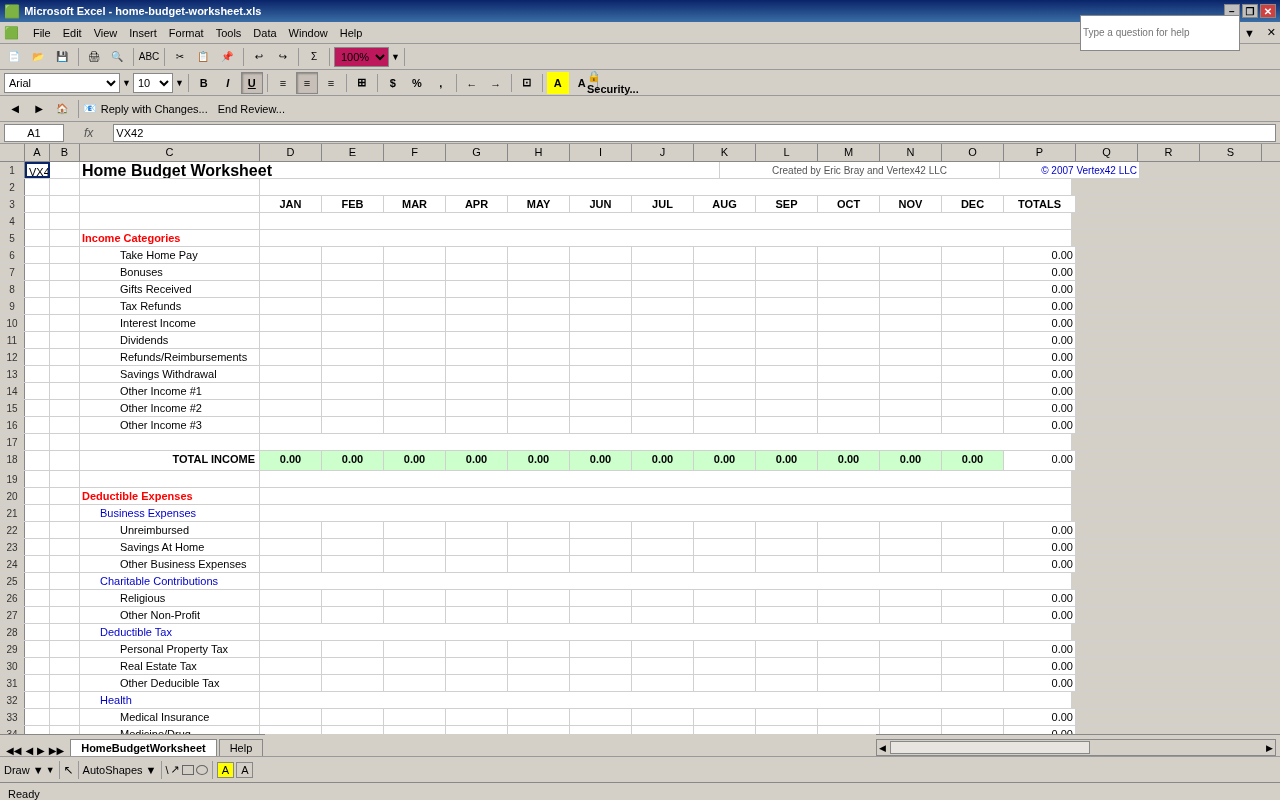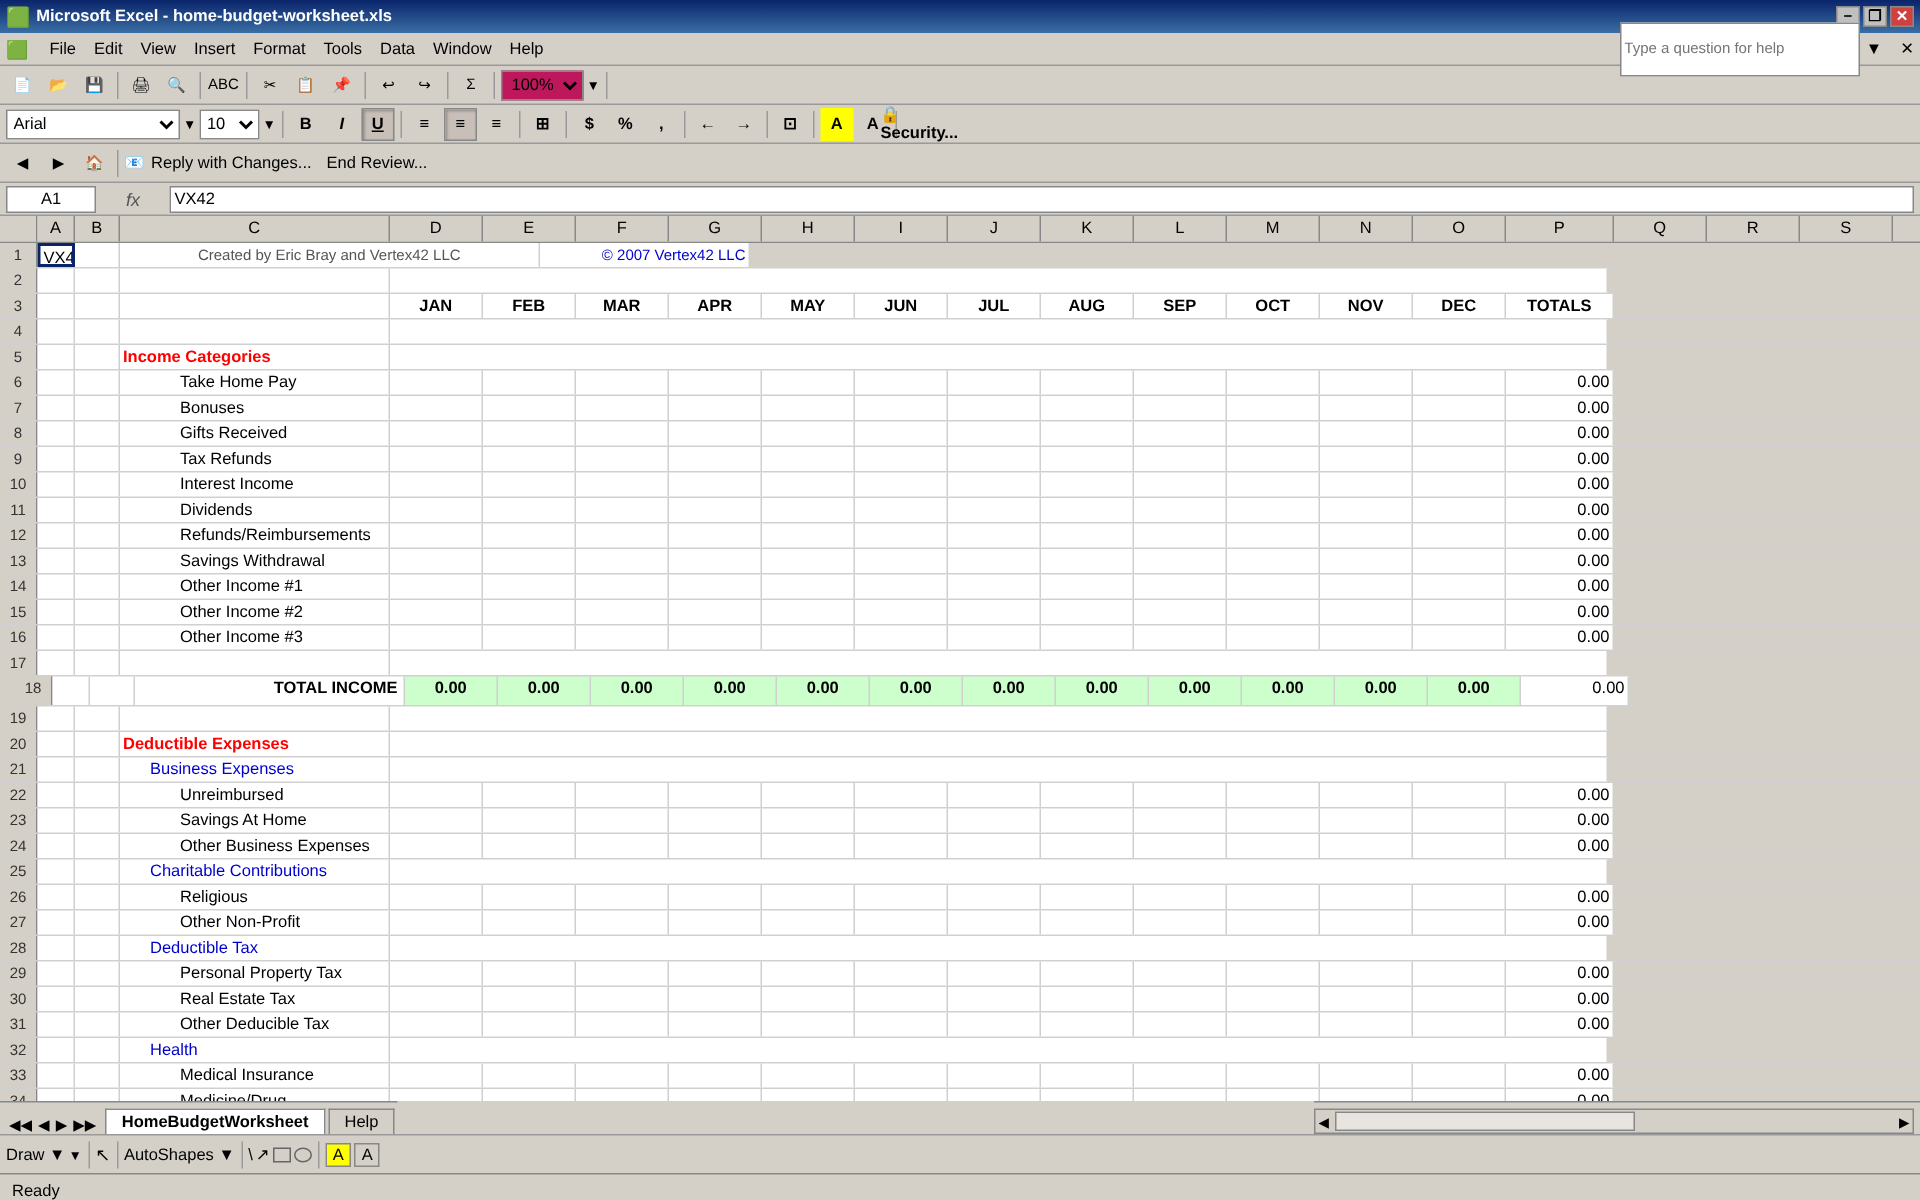--- a/index.html
+++ b/index.html
@@ -372,20 +372,21 @@
       <div class="col-header w-month">R</div>
       <div class="col-header w-month">S</div>
     </div>
 
     <div class="rows-container">
 
       <div class="grid-row">
         <div class="row-num">1</div>
         <div class="cell w-a active-cell">VX42</div>
         <div class="cell w-b"></div>
+        <div class="cell bold" style="width:640px; font-size:16px; font-weight:bold;">Home Budget Worksheet</div>
         <div class="cell" style="width:280px; font-size:10px; color:#555; text-align:center;">Created by Eric Bray and Vertex42 LLC</div>
         <div class="cell" style="width:140px; font-size:10px; color:#00c; text-align:right;">© 2007 Vertex42 LLC</div>
       </div>
 
       <div class="grid-row">
         <div class="row-num">2</div>
         <div class="cell w-a"></div>
         <div class="cell w-b"></div>
         <div class="cell w-c"></div>
         <div class="cell" style="width:812px;"></div>
@@ -648,21 +649,21 @@
       </div>
 
       <div class="grid-row">
         <div class="row-num">17</div>
         <div class="cell w-a"></div>
         <div class="cell w-b"></div>
         <div class="cell w-c"></div>
         <div class="cell" style="width:812px;"></div>
       </div>
 
-      <div class="grid-row" style="height:20px;padding-left:10px;">
+      <div class="grid-row" style="height:20px;">
         <div class="row-num">18</div>
         <div class="cell w-a"></div>
         <div class="cell w-b"></div>
         <div class="cell w-c bold right" style="padding-right: 4px;">TOTAL INCOME</div>
         <div class="cell w-month center total-row">0.00</div>
         <div class="cell w-month center total-row">0.00</div>
         <div class="cell w-month center total-row">0.00</div>
         <div class="cell w-month center total-row">0.00</div>
         <div class="cell w-month center total-row">0.00</div>
         <div class="cell w-month center total-row">0.00</div>

